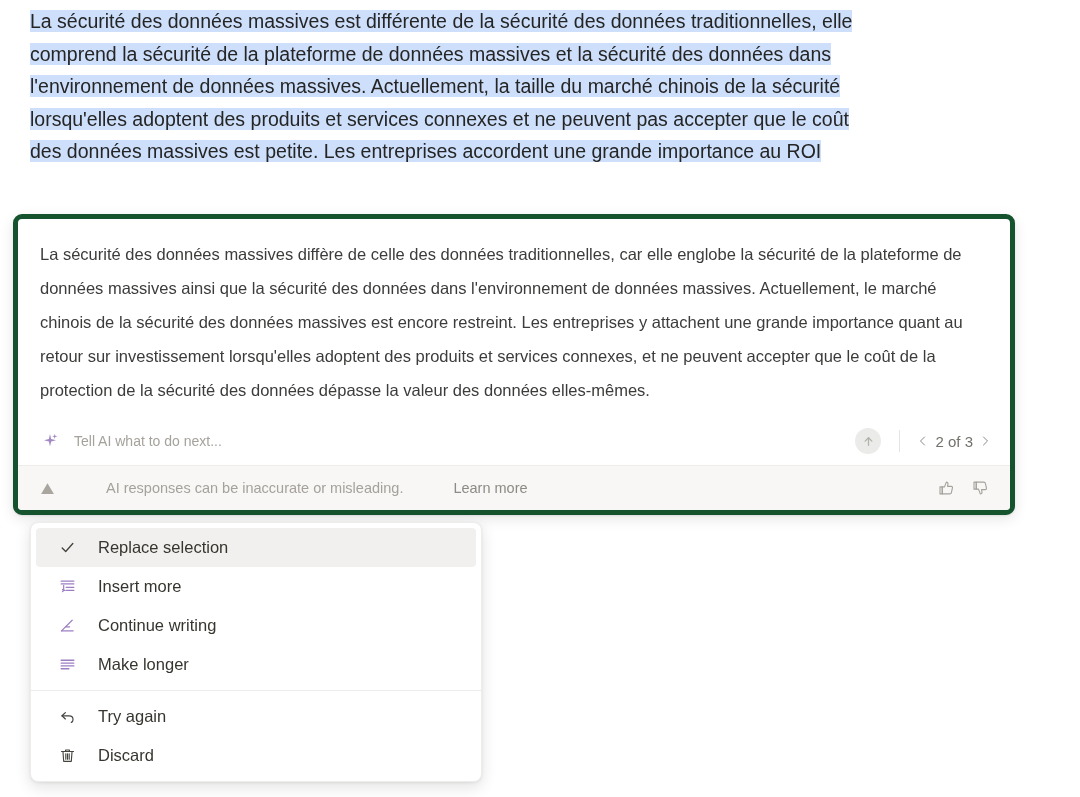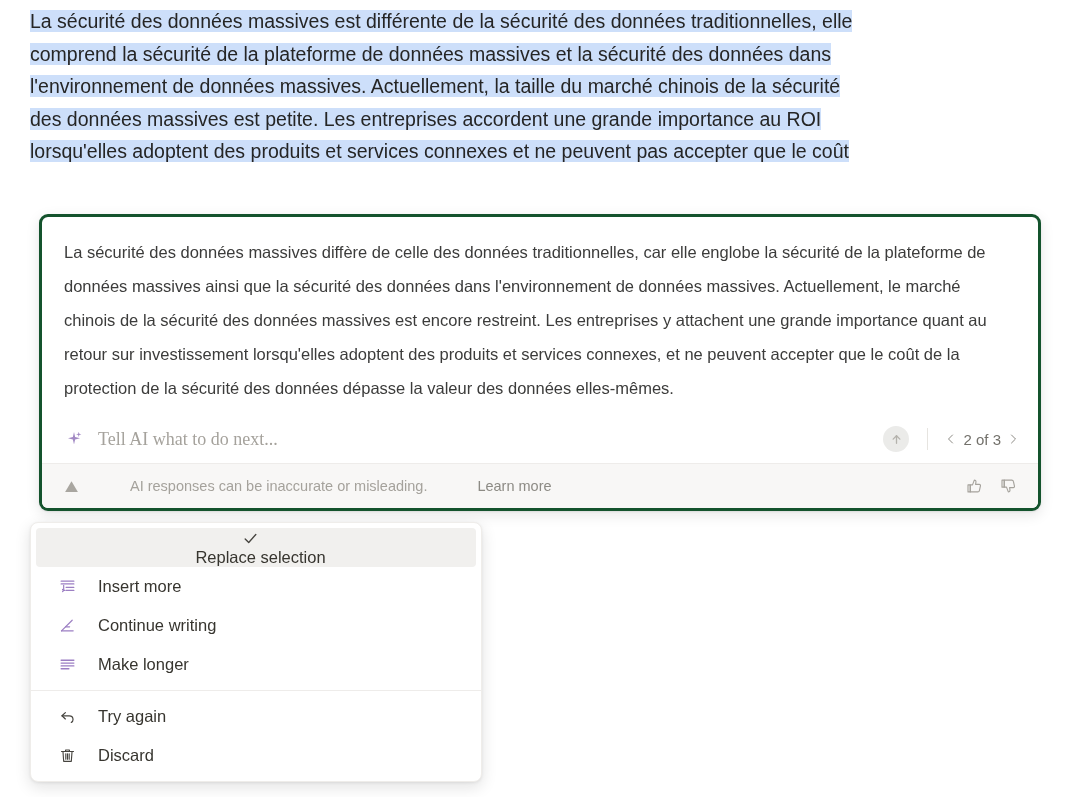--- a/index.html
+++ b/index.html
@@ -38,25 +38,25 @@
 
   .source-line > span {
     background: #cddffa;
     box-decoration-break: clone;
     -webkit-box-decoration-break: clone;
   }
 
   
   .ai-card {
     position: absolute;
-    left: 39px;
+    left: 13px;
     top: 214px;
     width: 1002px;
     background: #ffffff;
-    border: 3px solid #14532d;
+    border: 5px solid #14532d;
     border-radius: 9px;
     box-shadow: 0 1px 2px rgba(15,15,15,0.08),
                 0 4px 14px rgba(15,15,15,0.10);
     overflow: hidden;
   }
 
   .ai-body {
     padding: 18px 22px 10px 22px;
   }
 
@@ -84,22 +84,22 @@
     align-items: center;
     justify-content: center;
     color: #a289c4;
   }
 
   .prompt-input {
     flex: 1 1 auto;
     border: none;
     outline: none;
     background: transparent;
-    font-family: Liberation Serif, serif;
-    font-size: 18px;
+    font-family: Liberation Sans, sans-serif;
+    font-size: 14px;
     color: #ef4444;
     padding: 0 10px 0 14px;
     height: 100%;
   }
   .prompt-input::placeholder { color: #a5a29c; }
 
   .submit-btn {
     flex: 0 0 26px;
     width: 26px;
     height: 26px;
@@ -216,21 +216,21 @@
   .menu-item {
     display: flex;
     align-items: center;
     height: 39px;
     padding: 0 12px 0 21px;
     margin: 0 5px;
     border-radius: 4px;
     cursor: pointer;
   }
 
-  .menu-item.active { background: #f1f0ee; flex-direction: column; }
+  .menu-item.active { background: #f1f0ee; }
 
   .menu-icon {
     width: 20px;
     height: 20px;
     flex: 0 0 20px;
     display: flex;
     align-items: center;
     justify-content: center;
     margin-right: 21px;
   }
@@ -252,22 +252,22 @@
 </style>
 </head>
 <body>
 
 <div class="page">
 
   <div class="source-block">
     <div class="source-line"><span>La sécurité des données massives est différente de la sécurité des données traditionnelles, elle</span></div>
     <div class="source-line"><span>comprend la sécurité de la plateforme de données massives et la sécurité des données dans</span></div>
     <div class="source-line"><span>l'environnement de données massives. Actuellement, la taille du marché chinois de la sécurité</span></div>
+    <div class="source-line"><span>lorsqu'elles adoptent des produits et services connexes et ne peuvent pas accepter que le coût</span></div>
     <div class="source-line"><span>des données massives est petite. Les entreprises accordent une grande importance au ROI</span></div>
-    <div class="source-line"><span>lorsqu'elles adoptent des produits et services connexes et ne peuvent pas accepter que le coût</span></div>
   </div>
 
   <div class="ai-card">
 
     <div class="ai-body">
       <p class="ai-paragraph">La sécurité des données massives diffère de celle des données traditionnelles, car elle englobe la sécurité de la plateforme de données massives ainsi que la sécurité des données dans l'environnement de données massives. Actuellement, le marché chinois de la sécurité des données massives est encore restreint. Les entreprises y attachent une grande importance quant au retour sur investissement lorsqu'elles adoptent des produits et services connexes, et ne peuvent accepter que le coût de la protection de la sécurité des données dépasse la valeur des données elles-mêmes.</p>
     </div>
 
     <div class="prompt-row">
       <span class="sparkle-icon">

